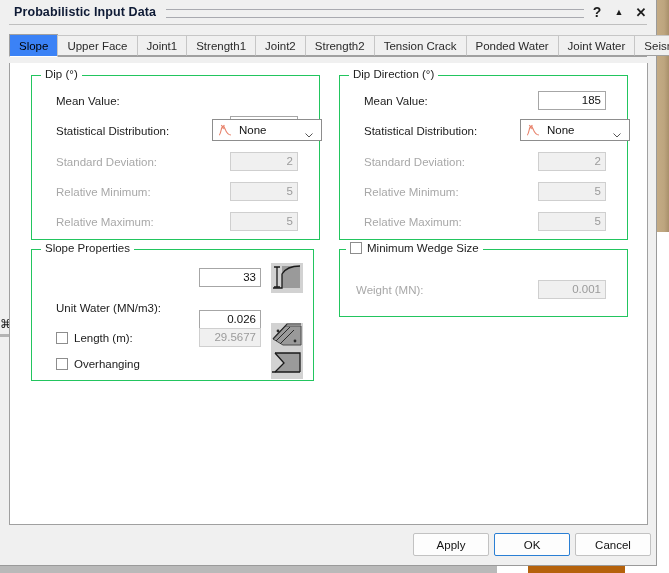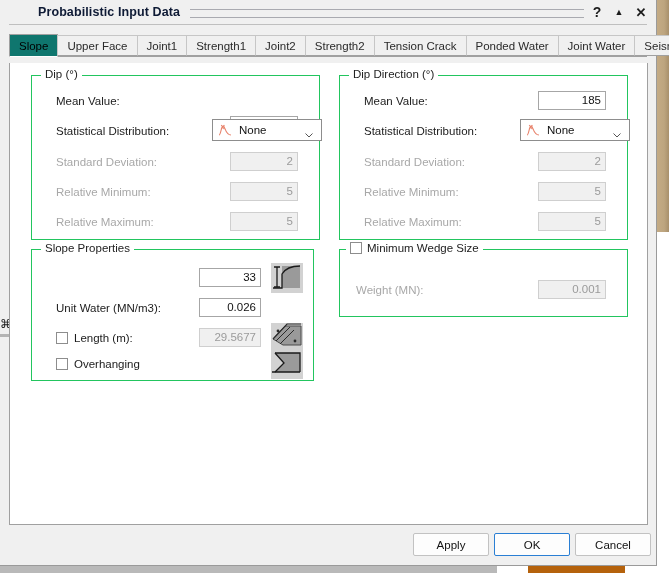--- a/index.html
+++ b/index.html
@@ -60,21 +60,20 @@
     display: flex;
     align-items: center;
     background: #f0f0f0;
   }
   #title-text {
     font-weight: bold;
     font-size: 12.5px;
     color: #0e1a35;
     white-space: nowrap;
     letter-spacing: .1px;
-    margin-left: 24px;
   }
   #title-rule {
     flex: 1;
     height: 7px;
     margin: 2px 0 0 10px;
     border-top: 1px solid #a9aab0;
     border-bottom: 1px solid #a9aab0;
   }
   .tb-btn {
     width: 18px;
@@ -114,21 +113,21 @@
     font-size: 11.5px;
     color: #2a2a2a;
     background: #f0f0f0;
     border: 1px solid #c6c6c6;
     border-bottom: 1px solid #a0a0a0;
     margin-right: -1px;
     white-space: nowrap;
     box-sizing: border-box;
   }
   .tab.active {
-    background: #0f766e;
+    background: #3b82f6;
     border: 1px solid #a0a0a0;
     border-bottom: 1px solid #ffffff;
     height: 23px;
     line-height: 23px;
     margin-bottom: -1px;
     color: #000;
   }
 
   
   #tabpage {
@@ -448,21 +447,21 @@
           <path d="M11 25 L11 11 C14 6 19 3 29 3 L29 25 Z" fill="#9a9a9a"></path>
           <path d="M2 25 L11 25 L11 11 C14 6 19 3 29 3" fill="none" stroke="#1a1a1a" stroke-width="1.3"></path>
           <path d="M6 4 L6 24" stroke="#1a1a1a" stroke-width="1.3"></path>
           <path d="M3 4 L9 4 M3 24 L9 24" stroke="#1a1a1a" stroke-width="1.3"></path>
         </svg>
       </div>
 
       <div class="row" style="top:47px;">
         <span class="lbl" style="margin-left:24px;">Unit Water (MN/m3):</span>
       </div>
-      <div class="txt" style="left:167px; top:48px; width:62px;">0.026</div>
+      <div class="txt" style="left:167px; top:60px; width:62px;">0.026</div>
 
       <div class="row" style="top:77px;">
         <span style="margin-left:24px;display:flex;align-items:center;gap:6px;">
           <span class="cbox"></span>
           <span class="lbl">Length (m):</span>
         </span>
       </div>
       <div class="txt dim" style="left:167px; top:78px; width:62px;">29.5677</div>
       <div class="iconbox" style="left:239px; top:73px; width:32px; height:28px;">
         <svg width="32" height="28" viewBox="0 0 32 28">

